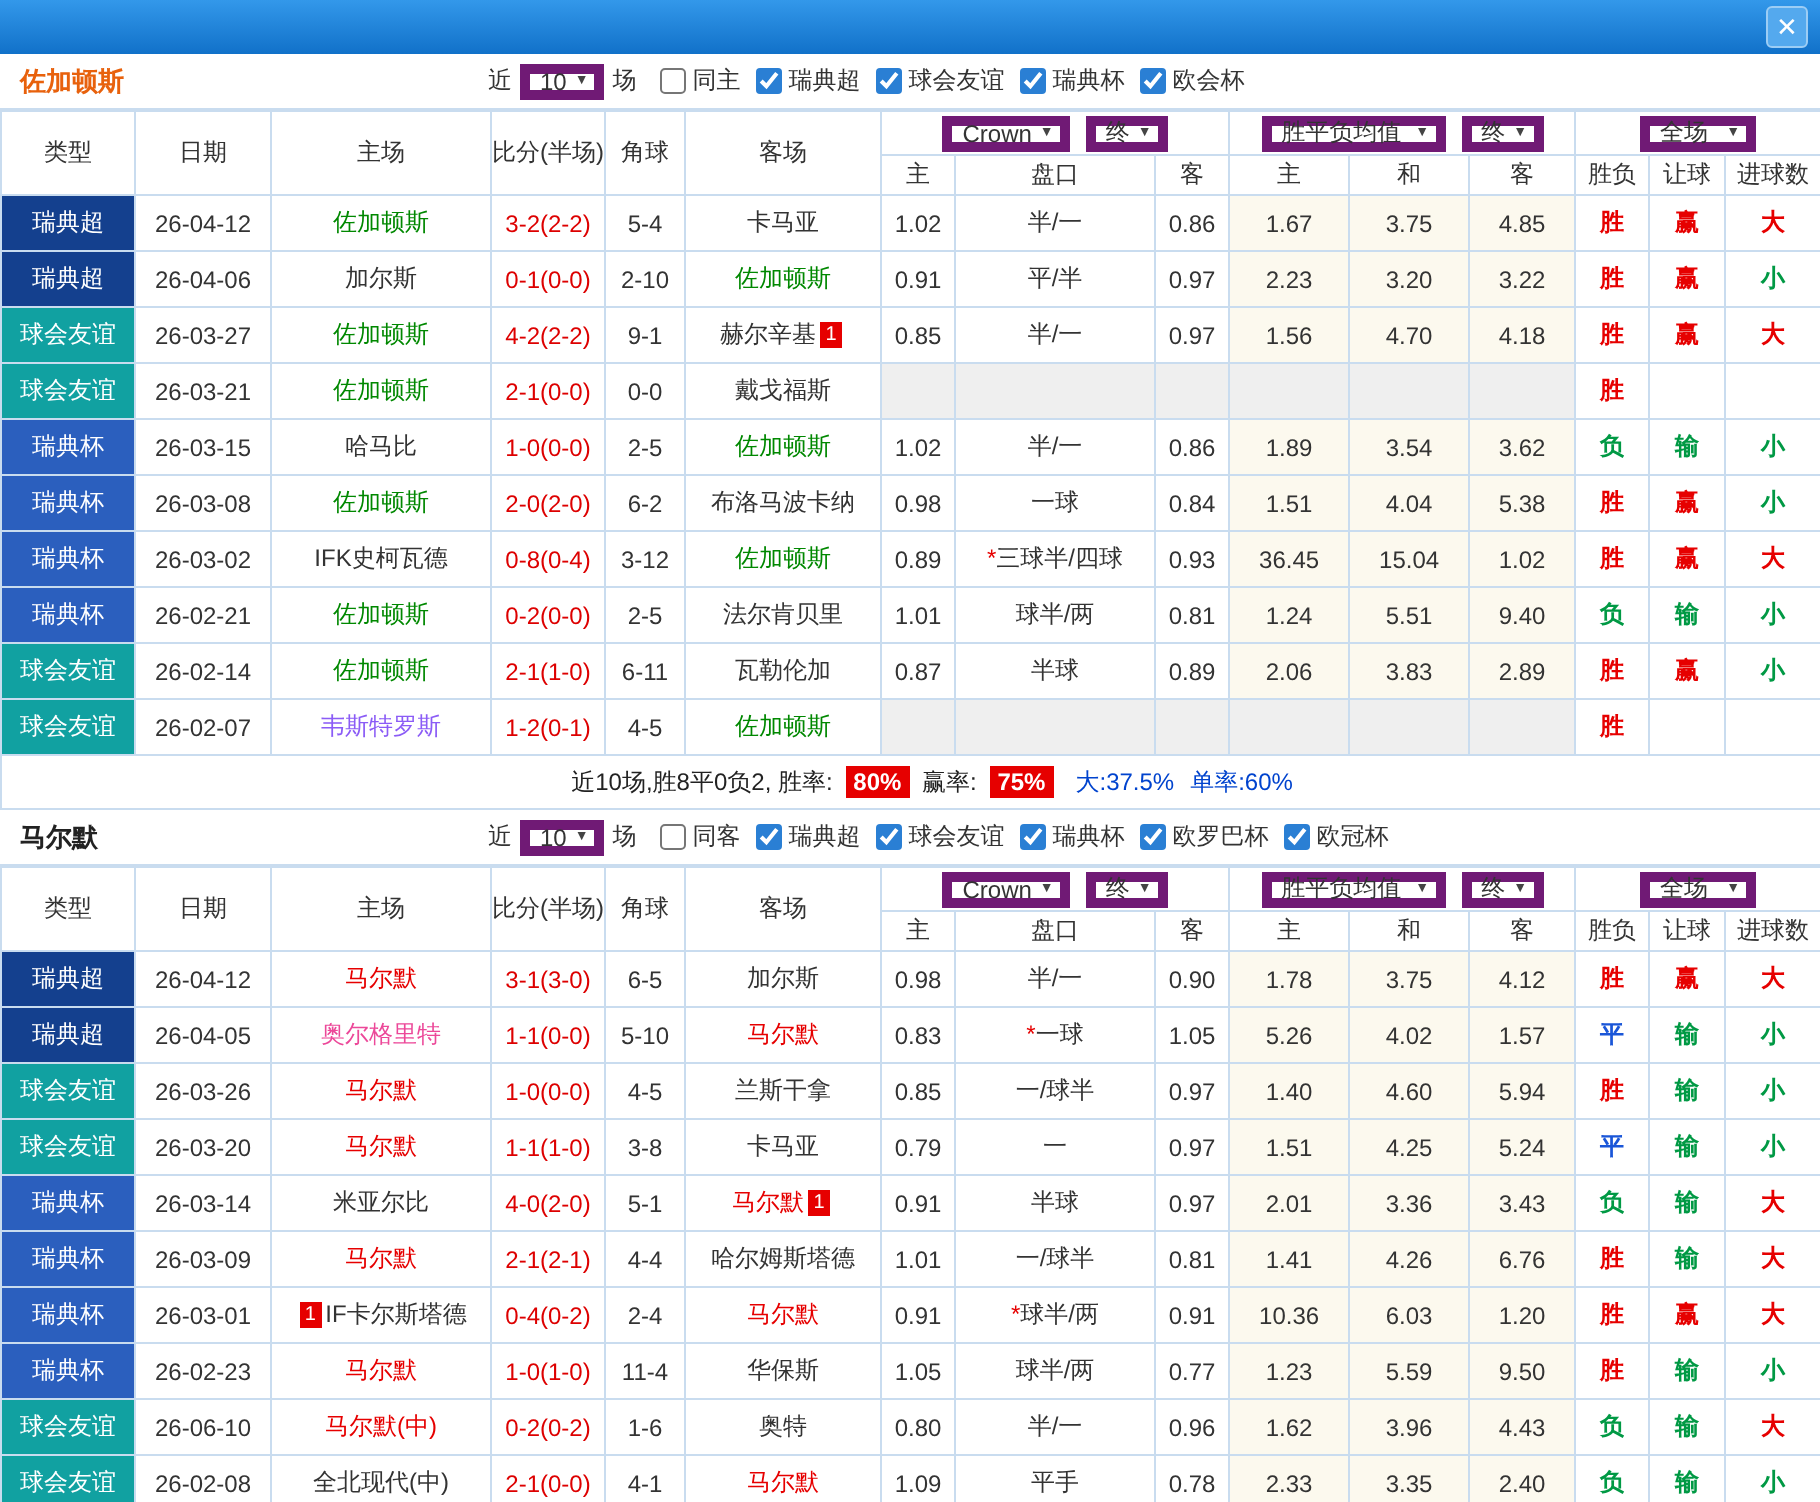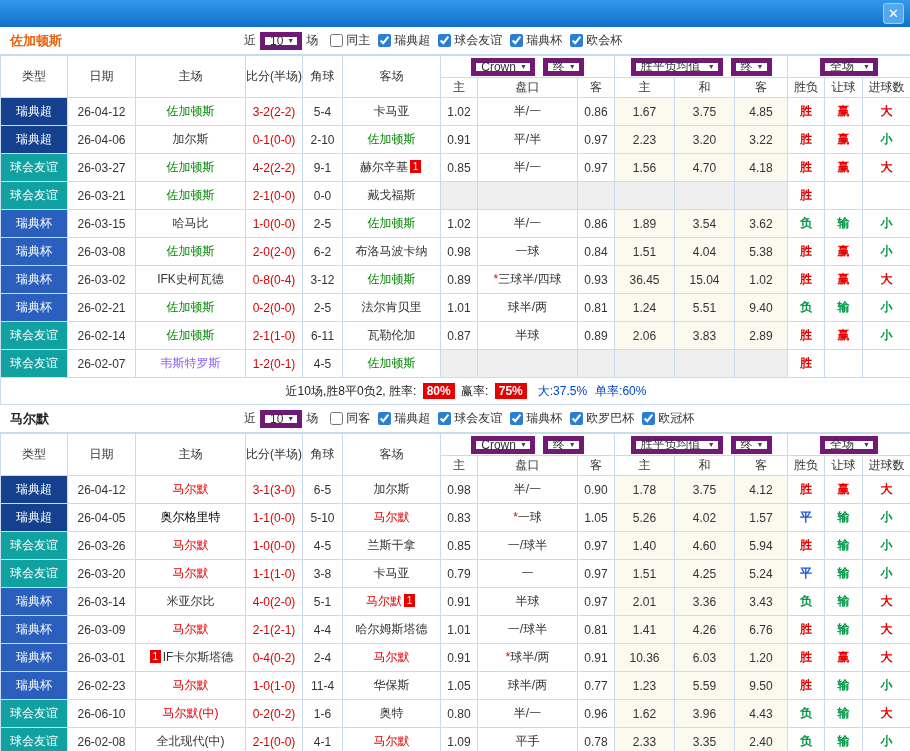--- a/index.html
+++ b/index.html
@@ -472,21 +472,21 @@
             <td class="euro-cell">1.78</td>
             <td class="euro-cell">3.75</td>
             <td class="euro-cell">4.12</td>
             <td class="result-cell" style="color: rgb(230, 0, 0);">胜</td>
             <td class="result-cell" style="color: rgb(230, 0, 0);">赢</td>
             <td class="result-cell" style="color: rgb(230, 0, 0);">大</td>
           </tr>
           <tr class="data-row">
             <td class="type-cell" style="background: rgb(20, 64, 142);">瑞典超</td>
             <td class="date-cell">26-04-05</td>
-            <td class="team-cell"><span class="team-text" style="color: #000000;">奥尔格里特</span></td>
+            <td class="team-cell"><span class="team-text" style="color: #ec4899;">奥尔格里特</span></td>
             <td class="score-cell">1-1(0-0)</td>
             <td class="corner-cell">5-10</td>
             <td class="team-cell"><span class="team-text" style="color: rgb(230, 0, 0);">马尔默</span></td>
             <td class="odds-cell">0.83</td>
             <td class="odds-cell"><span class="star">*</span><span>一球</span></td>
             <td class="odds-cell">1.05</td>
             <td class="euro-cell">5.26</td>
             <td class="euro-cell">4.02</td>
             <td class="euro-cell">1.57</td>
             <td class="result-cell" style="color: rgb(26, 86, 216);">平</td>

